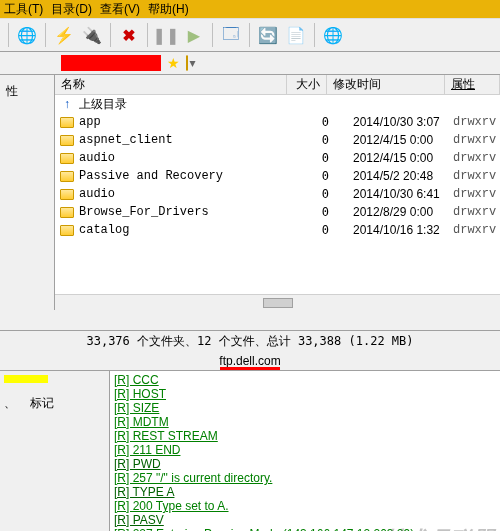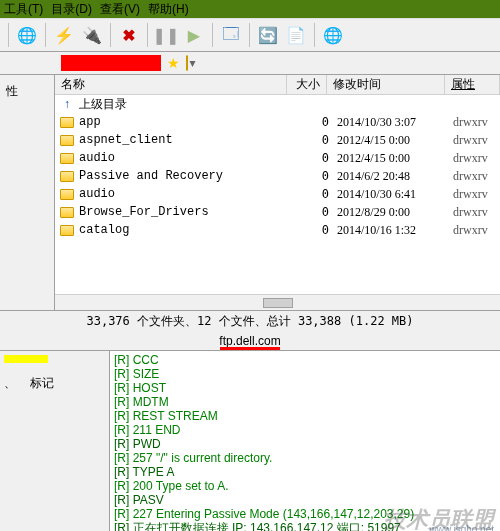--- a/index.html
+++ b/index.html
@@ -1,17 +1,17 @@
 <!DOCTYPE html>
 <html><head>
 <meta charset="utf-8">
 <style>
   * { margin: 0; padding: 0; box-sizing: border-box; font-family: "SimSun", "Arial", sans-serif; font-size: 12px; }
   body { background: #f0f0f0; width: 500px; height: 531px; overflow: hidden; }
-  .menubar { display: flex; background: #4d7c0f; padding: 2px 4px; height: 18px; align-items: center; }
+  .menubar { display: flex; background: #eab308; padding: 2px 4px; height: 18px; align-items: center; }
   .menubar .item { margin-right: 8px; cursor: default; }
   .toolbar { display: flex; align-items: center; background: #f0f0f0; border-top: 1px solid #e0e0e0; border-bottom: 1px solid #a0a0a0; height: 34px; padding: 0 4px; }
   .tsep { width: 1px; height: 24px; background: #c0c0c0; margin: 0 4px; }
   .tbtn { width: 26px; height: 26px; display: flex; align-items: center; justify-content: center; margin: 0 1px; cursor: pointer; border: 1px solid transparent; }
   .icon { font-size: 16px; }
   .addrbar { display: flex; align-items: center; padding: 2px 4px; background: #f0f0f0; height: 22px; }
   .addrbar .redblock { width: 100px; height: 16px; background: #ff0000; margin-left: 57px; }
   .star { color: #ffcc00; font-size: 14px; margin: 0 6px; }
   .main { display: flex; height: 236px; border-top: 1px solid #a0a0a0; }
   .leftpane { width: 55px; background: #f0f0f0; border-right: 1px solid #a0a0a0; padding-top: 8px; padding-left: 6px; }
@@ -20,35 +20,35 @@
   .colheader .col { padding: 2px 6px; border-right: 1px solid #d0d0d0; height: 100%; display: flex; align-items: center; }
   .c-name { width: 232px; }
   .c-size { width: 40px; text-align: left; justify-content: flex-end; }
   .c-date { width: 118px; text-align: center; }
   .c-perm { flex: 1; text-decoration: underline; }
   .filelist { flex: 1; overflow: hidden; background: #fff; }
   .row { display: flex; height: 18px; align-items: center; padding-left: 4px; }
   .row .ficon { width: 16px; height: 14px; margin-right: 4px; display: flex; align-items: center; justify-content: center; }
   .row .nm { width: 210px; font-family: "Courier New", monospace; font-size: 12px; color: #000; }
   .row .sz { width: 40px; text-align: right; font-family: monospace; }
-  .row .dt { width: 118px; padding-left: 8px; font-family: Liberation Serif, serif; color: #000; }
-  .row .pm { flex: 1; padding-left: 6px; font-family: Liberation Serif, serif; color: #555; }
+  .row .dt { width: 118px; padding-left: 24px; font-family: Liberation Sans, sans-serif; color: #000; }
+  .row .pm { flex: 1; padding-left: 6px; font-family: Liberation Mono, monospace; color: #555; }
   .updir { color: #0050c0; font-family: "SimSun"; }
   .folder-ic { width: 14px; height: 11px; background: linear-gradient(#ffe89a,#ffcc33); border: 1px solid #cc9900; border-radius: 1px; }
   .hsbar { height: 16px; background: #f0f0f0; border-top: 1px solid #d0d0d0; display: flex; align-items: center; justify-content: center; position: relative; }
   .hsbar .thumb { position: absolute; left: 50%; width: 30px; height: 10px; background: #d0d0d0; border: 1px solid #a0a0a0; transform: translateX(-50%); }
-  .statusline { background: #f0f0f0; border-top: 1px solid #a0a0a0; text-align: center; padding: 2px 0; font-family: monospace; }
+  .statusline { background: #f0f0f0; border-top: 1px solid #a0a0a0; text-align: center; padding: 2px 0; font-family: monospace; margin-top: 20px; }
   .hostline { background: #f0f0f0; text-align: center; padding: 2px 0; font-family: monospace; border-bottom: 1px solid #a0a0a0; position: relative; }
   .hostline .redu { position: absolute; width: 60px; height: 3px; background: #ff0000; left: 50%; transform: translateX(-50%); bottom: 0; }
   .lower { display: flex; height: 182px; }
   .lowerleft { width: 110px; background: #f0f0f0; padding: 4px; border-right: 1px solid #a0a0a0; }
   .lowerleft .yblock { width: 44px; height: 8px; background: #ffff00; margin-bottom: 12px; }
   .lowerleft .lblrow { display: flex; gap: 14px; }
   .logpane { flex: 1; background: #fff; overflow: hidden; font-family: "SimSun","Courier New", monospace; font-size: 12px; padding: 2px 4px; line-height: 14px; position: relative; }
-  .logline { white-space: nowrap; }
+  .logline { white-space: nowrap; text-decoration: underline; }
   .lgreen { color: #008000; }
   .ldark { color: #006000; }
   .watermark { position: absolute; right: 6px; bottom: 6px; font-size: 22px; font-weight: bold; color: rgba(80,80,80,0.35); font-style: italic; font-family: "Microsoft YaHei","SimHei"; }
   .wmurl { position: absolute; right: 6px; bottom: -4px; font-size: 10px; color: rgba(50,80,120,0.5); }
 </style>
 </head>
 <body>
 
 <div class="menubar">
   <span class="item">工具(T)</span>
@@ -146,21 +146,21 @@
           <span class="sz">0</span>
           <span class="dt">2012/4/15 0:00</span>
           <span class="pm">drwxrv</span>
         </div>
         <div class="row">
           <span class="ficon">
             <span class="folder-ic"></span>
           </span>
           <span class="nm">Passive and Recovery</span>
           <span class="sz">0</span>
-          <span class="dt">2014/6/2 20:48</span>
+          <span class="dt">2014/5/2 20:48</span>
           <span class="pm">drwxrv</span>
         </div>
         <div class="row">
           <span class="ficon">
             <span class="folder-ic"></span>
           </span>
           <span class="nm">audio</span>
           <span class="sz">0</span>
           <span class="dt">2014/10/30 6:41</span>
           <span class="pm">drwxrv</span>
@@ -199,22 +199,22 @@
 <div class="lower">
   <div class="lowerleft">
     <div class="yblock"></div>
     <div class="lblrow">
       <span>、</span>
       <span>标记</span>
     </div>
   </div>
   <div class="logpane" id="logpane">
     <div class="logline lgreen">[R]  CCC</div>
+      <div class="logline lgreen">[R]  HOST</div>
       <div class="logline lgreen">[R]  SIZE</div>
-      <div class="logline lgreen">[R]  HOST</div>
       <div class="logline lgreen">[R]  MDTM</div>
       <div class="logline lgreen">[R]  REST STREAM</div>
       <div class="logline lgreen">[R] 211 END</div>
       <div class="logline ldark">[R] PWD</div>
       <div class="logline lgreen">[R] 257 "/" is current directory.</div>
       <div class="logline ldark">[R] TYPE A</div>
       <div class="logline lgreen">[R] 200 Type set to A.</div>
       <div class="logline ldark">[R] PASV</div>
       <div class="logline lgreen">[R] 227 Entering Passive Mode (143,166,147,12,203,29)</div>
       <div class="logline ldark">[R] 正在打开数据连接 IP: 143.166.147.12 端口: 51997</div>

